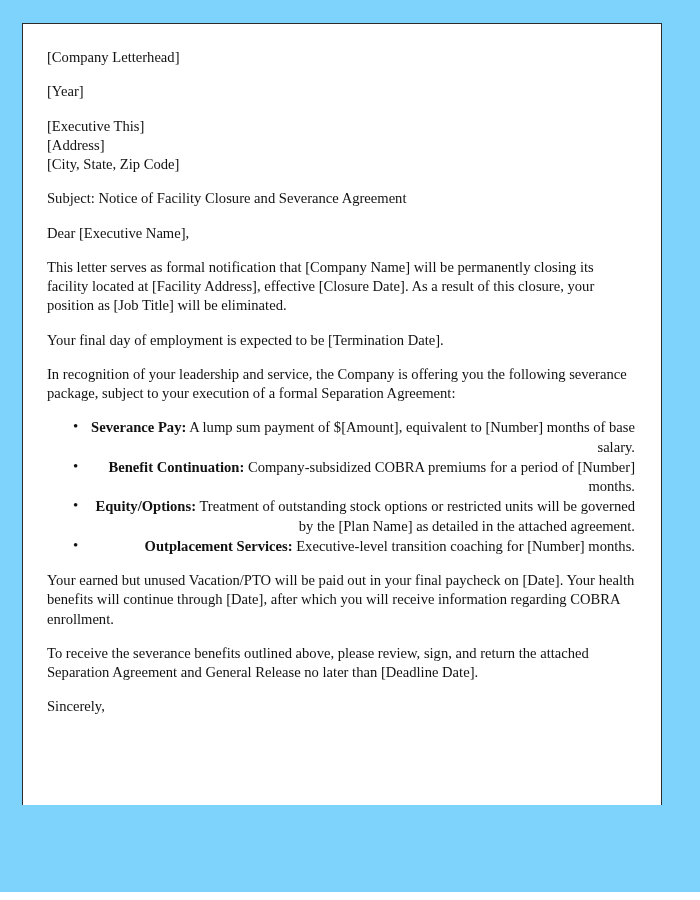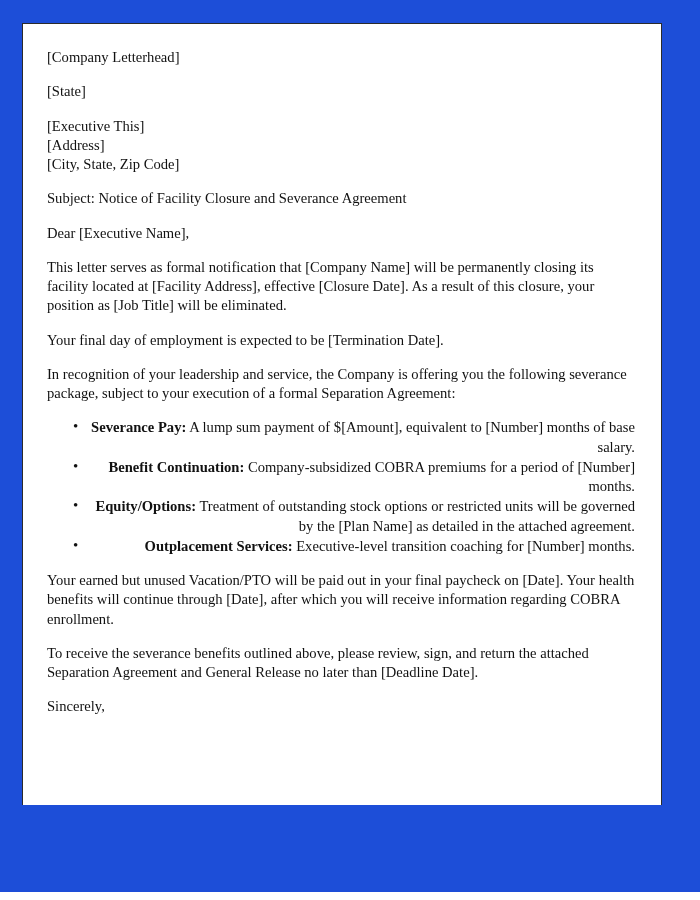--- a/index.html
+++ b/index.html
@@ -9,21 +9,21 @@
     padding: 0;
     width: 700px;
     height: 900px;
     background: #ffffff;
     font-family: "Liberation Serif", "DejaVu Serif", serif;
   }
   #doc-canvas {
     position: relative;
     width: 700px;
     height: 892px;
-    background: #1d4ed8;
+    background: #7dd3fc;
     overflow: hidden;
   }
   
   #page-sheet {
     position: absolute;
     left: 22px;
     top: 23px;
     width: 640px;
     height: 782px;
     background: #ffffff;
@@ -71,21 +71,21 @@
 </style>
 </head>
 <body>
 
 <div id="doc-canvas">
   <div id="page-sheet">
     <div id="page-body">
 
       <p class="blk">[Company Letterhead]</p>
 
-      <p class="blk">[State]</p>
+      <p class="blk">[Year]</p>
 
       <div class="addr-block">
         <p class="addr-line">[Executive This]</p>
         <p class="addr-line">[Address]</p>
         <p class="addr-line">[City, State, Zip Code]</p>
       </div>
 
       <p class="subject">Subject: Notice of Facility Closure and Severance Agreement</p>
 
       <p class="blk">Dear [Executive Name],</p>

